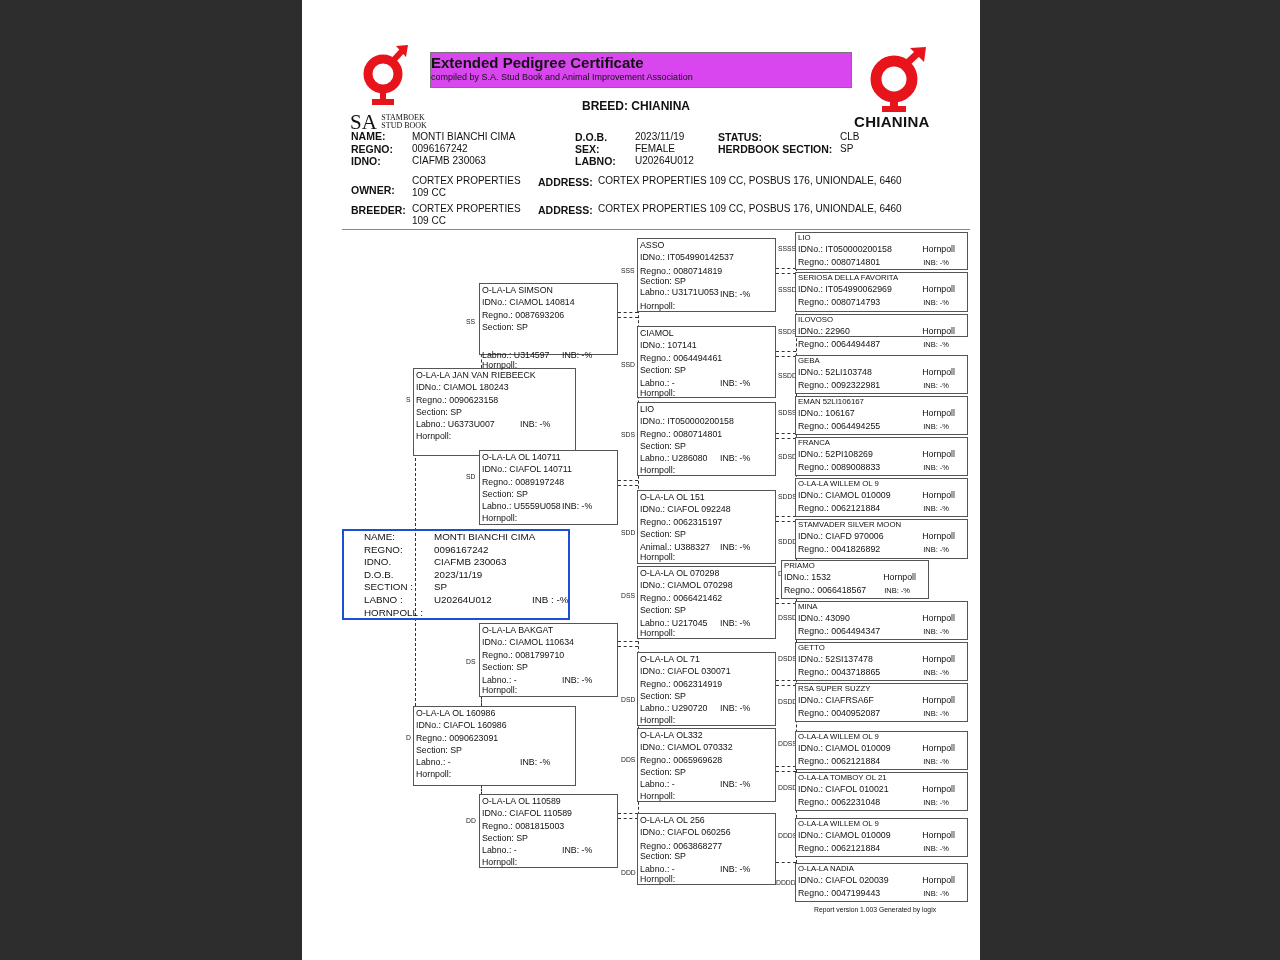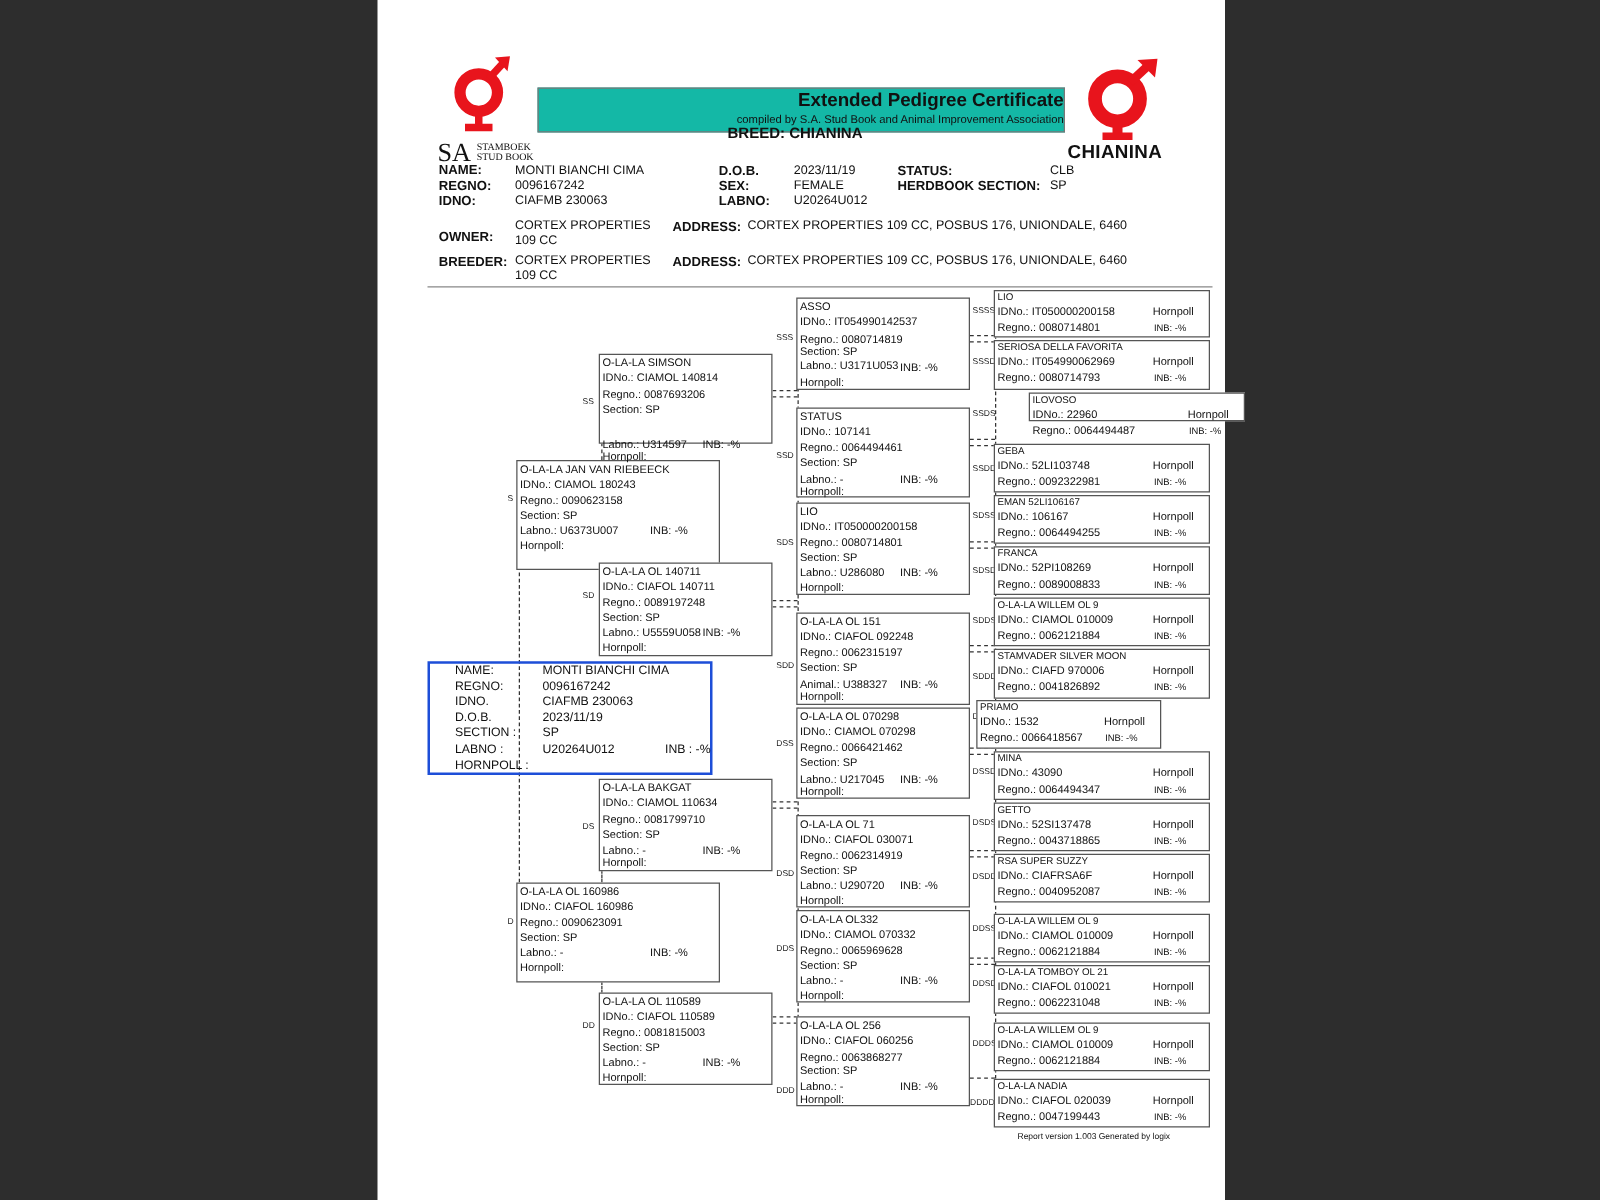--- a/index.html
+++ b/index.html
@@ -1,19 +1,19 @@
 <!DOCTYPE html>
 <html><head>
 <meta charset="utf-8">
 <style>
   html, body { margin:0; padding:0; }
   body { width:1280px; height:960px; background:#2d2d2d; position:relative; overflow:hidden; font-family:"Liberation Sans", sans-serif; color:#111; }
   .page { position:absolute; left:302px; top:0; width:678px; height:960px; background:#fff; }
   .logo-mark { position:absolute; }
-  .title-box { position:absolute; left:128px; top:70px; width:420px; height:34px; background:#14b8a6; border:1px solid #777; text-align:right; }
+  .title-box { position:absolute; left:128px; top:52px; width:420px; height:34px; background:#d946ef; border:1px solid #777; text-align:left; }
   .title-box .t1 { font-size:15px; font-weight:bold; margin-top:1px; }
   .title-box .t2 { font-size:9px; margin-top:1px; }
   .breed { position:absolute; left:280px; top:99px; font-size:12px; font-weight:bold; }
   .sa-logo { position:absolute; left:48px; top:112px; }
   .sa-big { font-family:"Liberation Serif", serif; font-size:21px; line-height:21px; display:inline-block; vertical-align:top; }
   .sa-small { font-family:"Liberation Serif", serif; font-size:8px; line-height:8px; display:inline-block; vertical-align:top; margin-top:2px; }
   .chianina-word { position:absolute; left:552px; top:113px; font-size:15px; font-weight:bold; letter-spacing:0.3px; }
   .lbl { position:absolute; font-size:10.5px; font-weight:bold; }
   .val { position:absolute; font-size:10px; }
   .hr { position:absolute; left:40px; top:229px; width:628px; height:1px; background:#888; }
@@ -199,21 +199,21 @@
   <div class="box" style="left:335px;top:238px;width:139px;height:74px">
     <div class="row">ASSO</div>
     <div class="row">IDNo.: IT054990142537</div>
     <div class="row" style="line-height:10px;margin-top:2px">Regno.: 0080714819</div>
     <div class="row" style="line-height:10px">Section: SP</div>
     <div class="row"><span>Labno.: U3171U053</span><span class="inb" style="left:80px;top:2px">INB: -%</span></div>
     <div class="row" style="margin-top:2px">Hornpoll:</div>
   </div>
   <div class="code" style="left:319px;top:361px">SSD</div>
   <div class="box" style="left:335px;top:326px;width:139px;height:72px">
-    <div class="row">STATUS</div>
+    <div class="row">CIAMOL</div>
     <div class="row">IDNo.: 107141</div>
     <div class="row">Regno.: 0064494461</div>
     <div class="row">Section: SP</div>
     <div class="row" style="line-height:10px;margin-top:2px"><span>Labno.: -</span><span class="inb" style="left:80px">INB: -%</span></div>
     <div class="row" style="line-height:10px">Hornpoll:</div>
   </div>
   <div class="code" style="left:319px;top:431px">SDS</div>
   <div class="box" style="left:335px;top:402px;width:139px;height:74px">
     <div class="row">LIO</div>
     <div class="row">IDNo.: IT050000200158</div>
@@ -274,21 +274,21 @@
     <div class="row"><span>IDNo.: IT050000200158</span><span class="hp">Hornpoll</span></div>
     <div class="row"><span>Regno.: 0080714801</span><span class="ib">INB: -%</span></div>
   </div>
   <div class="code" style="left:476px;top:286px">SSSD</div>
   <div class="box g4" style="left:493px;top:272px;width:173px;height:40px">
     <div class="row nm">SERIOSA DELLA FAVORITA</div>
     <div class="row"><span>IDNo.: IT054990062969</span><span class="hp">Hornpoll</span></div>
     <div class="row"><span>Regno.: 0080714793</span><span class="ib">INB: -%</span></div>
   </div>
   <div class="code" style="left:476px;top:328px">SSDS</div>
-  <div class="box g4" style="left:521px;top:314px;width:173px;height:23px">
+  <div class="box g4" style="left:493px;top:314px;width:173px;height:23px">
     <div class="row nm">ILOVOSO</div>
     <div class="row"><span>IDNo.: 22960</span><span class="hp">Hornpoll</span></div>
     <div class="row"><span>Regno.: 0064494487</span><span class="ib">INB: -%</span></div>
   </div>
   <div class="code" style="left:476px;top:372px">SSDD</div>
   <div class="box g4" style="left:493px;top:355px;width:173px;height:39px">
     <div class="row nm">GEBA</div>
     <div class="row"><span>IDNo.: 52LI103748</span><span class="hp">Hornpoll</span></div>
     <div class="row"><span>Regno.: 0092322981</span><span class="ib">INB: -%</span></div>
   </div>

